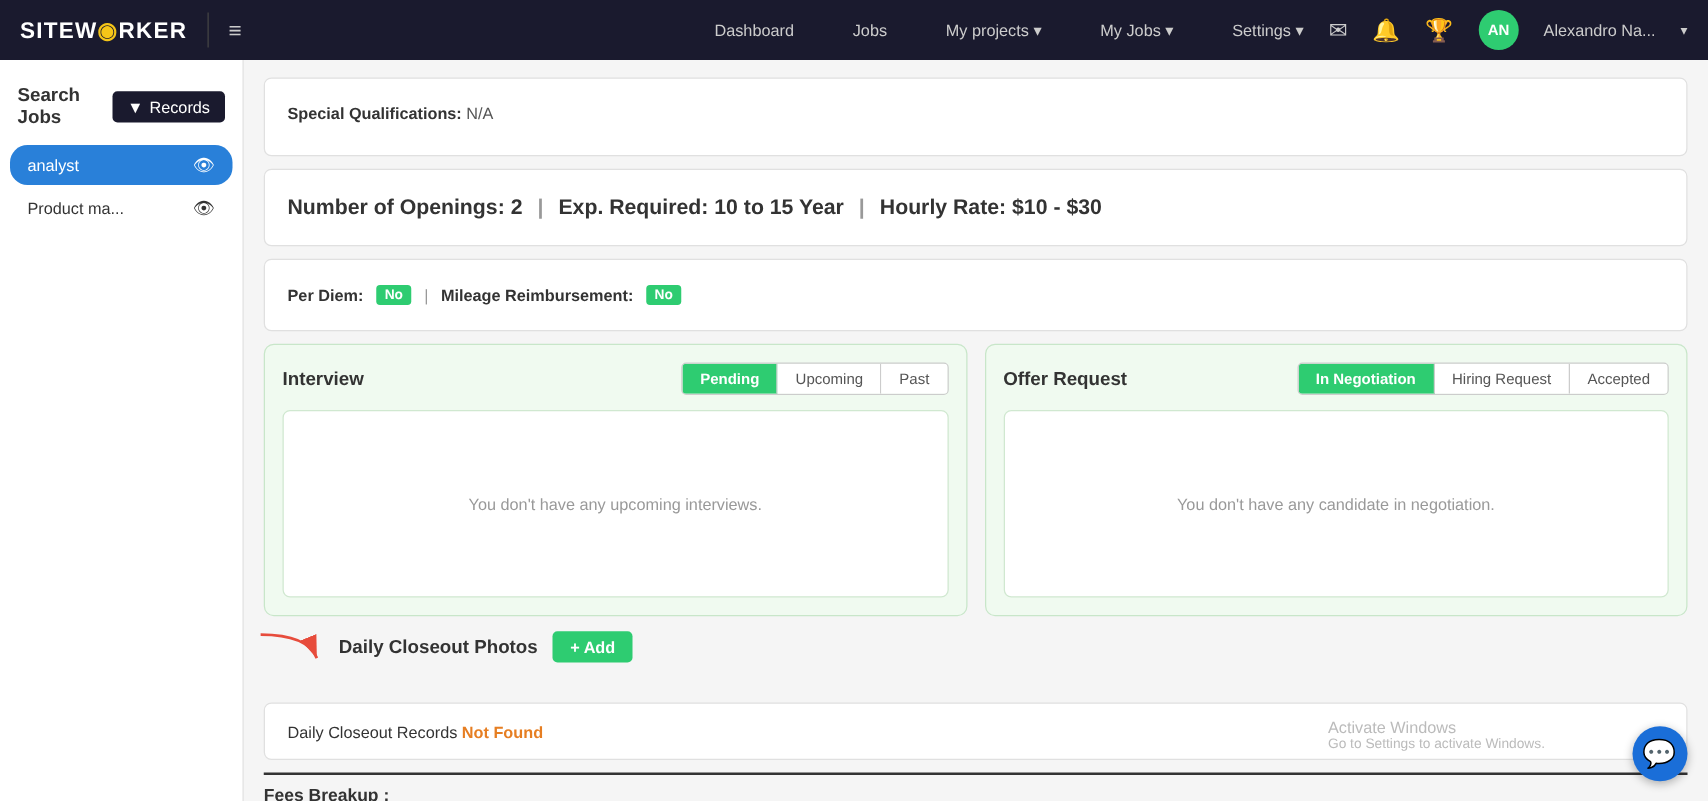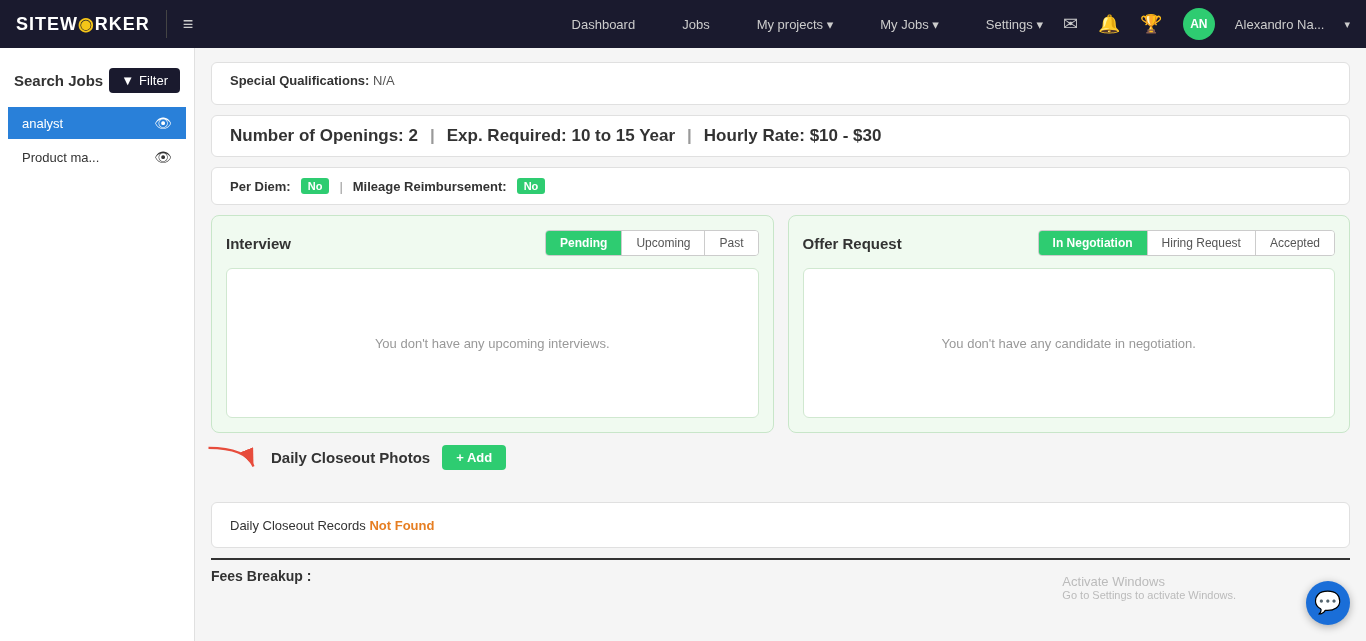--- a/index.html
+++ b/index.html
@@ -109,21 +109,21 @@
       display: flex;
       align-items: center;
       gap: 5px;
     }
     .sidebar-item {
       display: flex;
       align-items: center;
       justify-content: space-between;
       padding: 8px 14px;
       cursor: pointer;
-      border-radius: 0;
+      border-radius: 14px;
       margin: 2px 8px;
       font-size: 13px;
     }
     .sidebar-item.active {
       background: #2980d9;
       color: #fff;
     }
     .eye-icon { font-size: 14px; cursor: pointer; }
 
     
@@ -131,21 +131,21 @@
       flex: 1;
       padding: 14px 16px;
       overflow-y: auto;
     }
 
     
     .info-row {
       background: #fff;
       border: 1px solid #e0e0e0;
       border-radius: 6px;
-      padding: 10px 18px;
+      padding: 20px 18px;
       margin-bottom: 10px;
     }
     .info-row p { font-size: 13px; color: #555; margin-bottom: 6px; }
     .info-row p span.label { font-weight: bold; color: #333; }
     .highlight-row {
       font-weight: bold;
       font-size: 17px;
       color: #333;
       display: flex;
       align-items: center;
@@ -336,21 +336,21 @@
   </div>
 </nav>
 
 <div class="layout">
 
   <div class="sidebar">
     <div class="sidebar-header">
       <span class="sidebar-title">Search Jobs</span>
       <button class="filter-btn">
         <span>▼</span>
-        <span>Filter</span>
+        <span>Records</span>
       </button>
     </div>
     <div class="sidebar-item active">
       <span>analyst</span>
       <span class="eye-icon">👁</span>
     </div>
     <div class="sidebar-item">
       <span>Product ma...</span>
       <span class="eye-icon">👁</span>
     </div>

